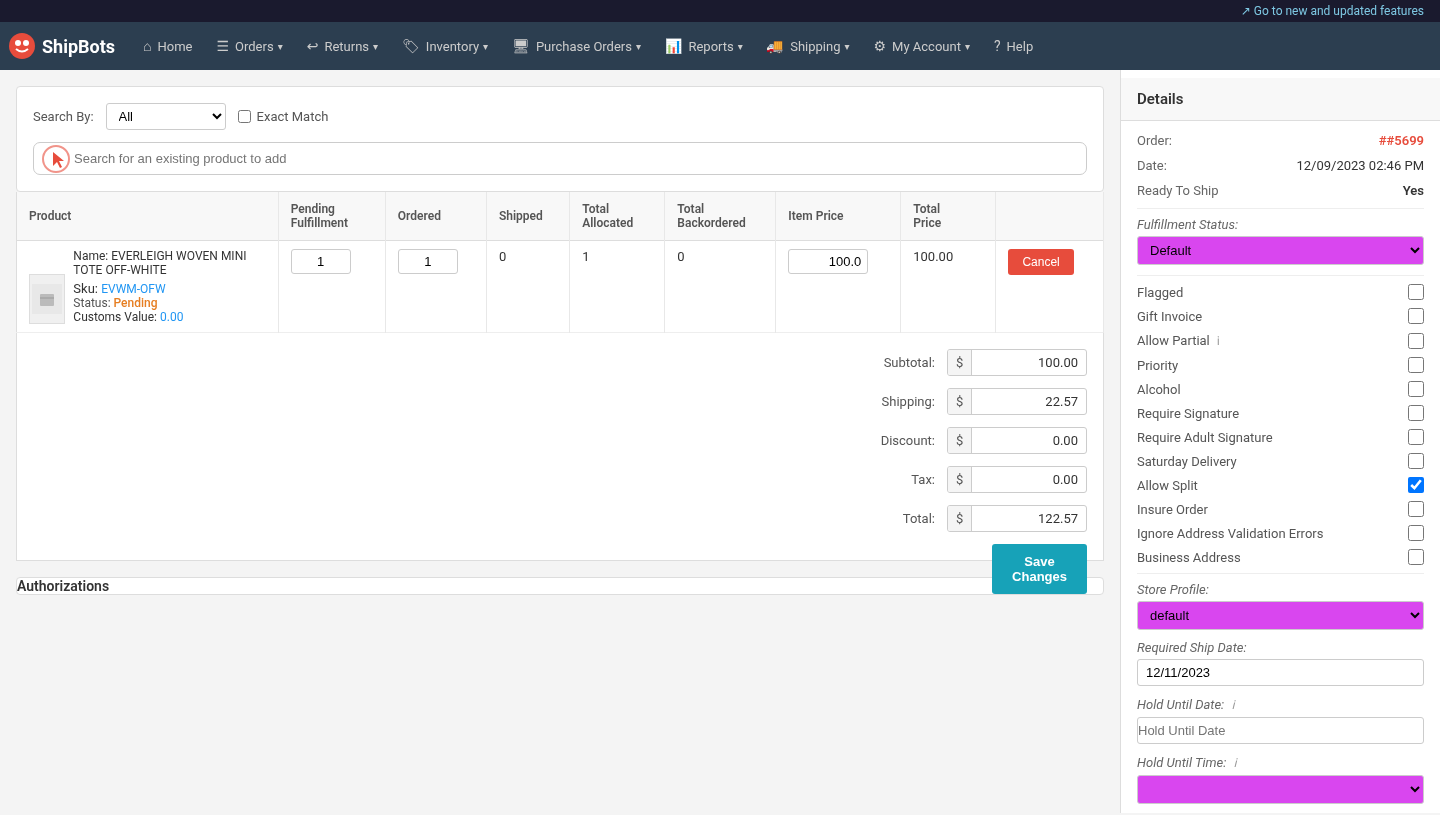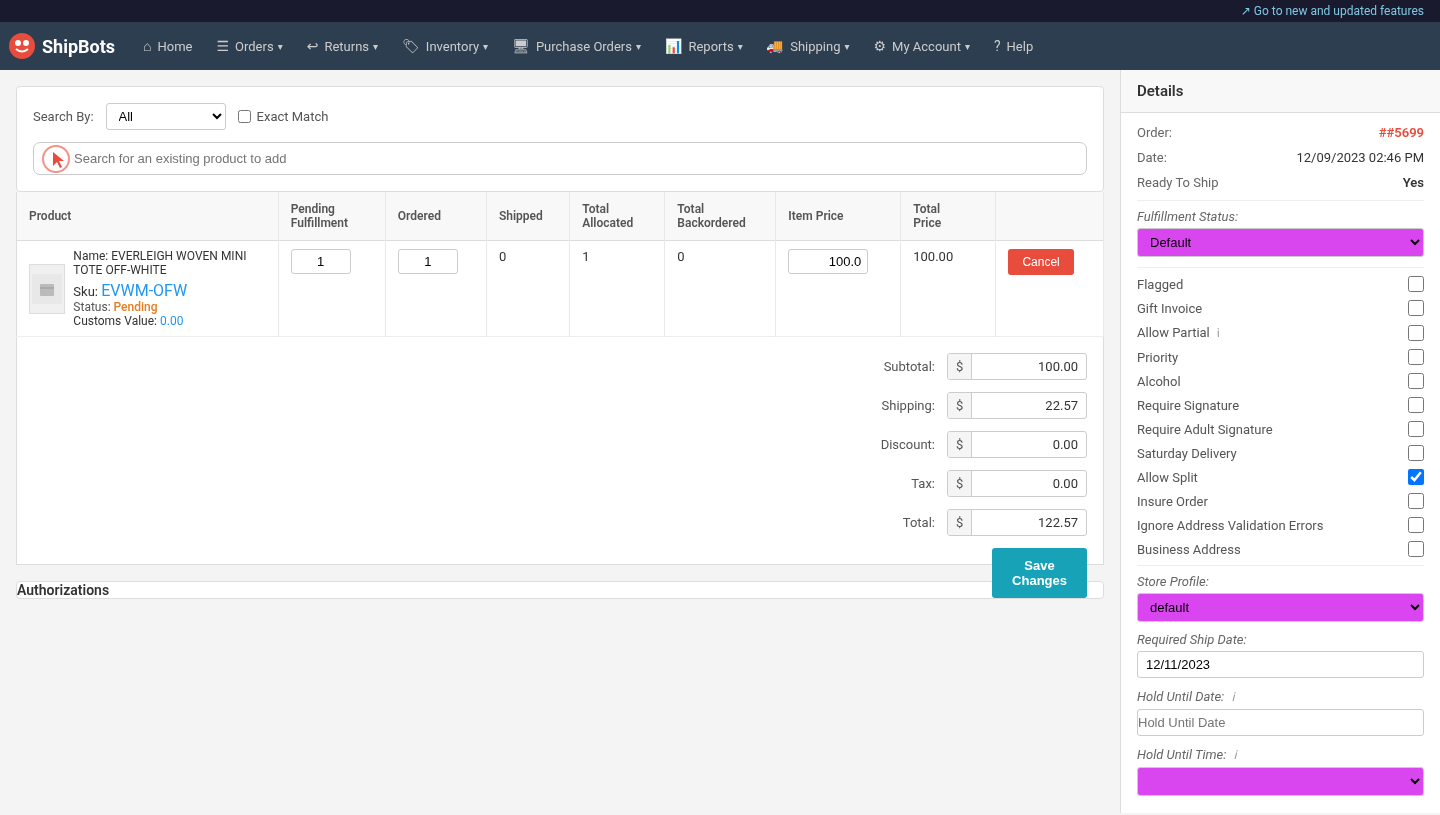--- a/index.html
+++ b/index.html
@@ -132,21 +132,21 @@
       height: 50px;
       background: #f0f0f0;
       border: 1px solid #ddd;
       display: flex;
       align-items: center;
       justify-content: center;
       color: #999;
       font-size: 20px;
     }
     .product-name { font-size: 12px; color: #333; margin-bottom: 4px; }
-    .product-sku a { color: #2196F3; text-decoration: none; font-size: 16px; }
+    .product-sku a { color: #2196F3; text-decoration: none; font-size: 12px; }
     .product-status { font-size: 12px; color: #555; }
     .product-status .status-pending { color: #e67e22; font-weight: 500; }
     .customs-value { font-size: 12px; }
     .customs-value .value-blue { color: #2196F3; }
 
     .qty-input {
       width: 60px;
       border: 1px solid #ccc;
       border-radius: 3px;
       padding: 4px 6px;
@@ -238,20 +238,21 @@
       overflow-y: auto;
       padding: 0;
     }
     .details-header {
       background: #f8f8f8;
       border-bottom: 1px solid #ddd;
       padding: 12px 16px;
       font-size: 15px;
       font-weight: 600;
       color: #333;
+      margin-top: 8px;
     }
     .details-body { padding: 12px 16px; }
     .detail-row {
       display: flex;
       justify-content: space-between;
       align-items: flex-end;
       margin-bottom: 10px;
       font-size: 13px;
     }
     .detail-label { color: #666; min-width: 90px; }
@@ -422,21 +423,21 @@
           <th style="width:80px;">Total<br>Allocated</th>
           <th style="width:80px;">Total<br>Backordered</th>
           <th style="width:90px;">Item Price</th>
           <th style="width:80px;">Total<br>Price</th>
           <th style="width:80px;"></th>
         </tr>
       </thead>
       <tbody>
         <tr>
           <td>
-            <div style="display:flex;align-items:center;gap:8px;">
+            <div style="display:flex;align-items:flex-end;gap:8px;">
               <div class="product-image">
                 <svg width="30" height="30" viewBox="0 0 30 30">
                   <rect width="30" height="30" fill="#e8e8e8"></rect>
                   <rect x="8" y="10" width="14" height="12" rx="1" fill="#bbb"></rect>
                   <line x1="8" y1="14" x2="22" y2="14" stroke="#999" stroke-width="1"></line>
                 </svg>
               </div>
               <div>
                 <div class="product-name">Name: EVERLEIGH WOVEN MINI TOTE OFF-WHITE</div>
                 <div class="product-sku">

